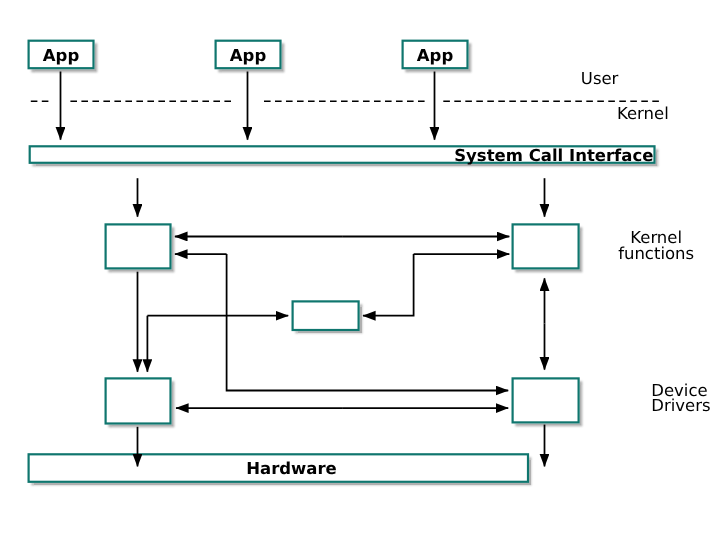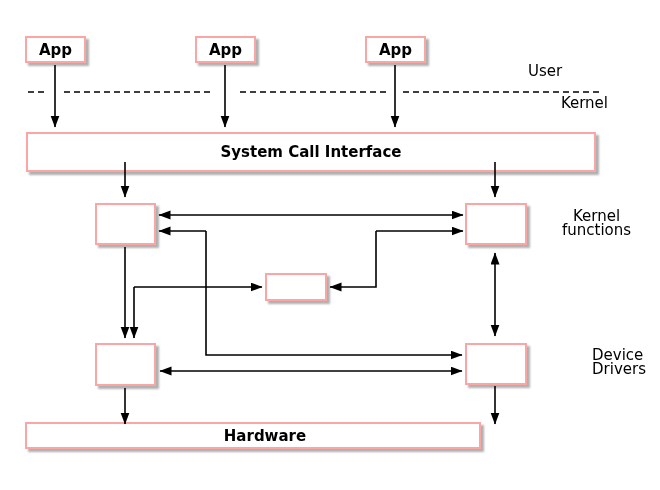--- a/index.html
+++ b/index.html
@@ -12,40 +12,40 @@
     position: relative;
     width: 660px;
     height: 490px;
     background: #ffffff;
     overflow: hidden;
   }
   .box {
     position: absolute;
     box-sizing: border-box;
     background: #ffffff;
-    border: 2px solid #fca5a5;
+    border: 2px solid #0f766e;
     box-shadow: 3px 3px 2px #b0b0b0;
     display: flex;
     align-items: center;
     justify-content: center;
     font-size: 15px;
     font-weight: bold;
     color: #000000;
     white-space: nowrap;
   }
   .app-1 { left: 25px;  top: 36px;  width: 61px;  height: 27px; }
   .app-2 { left: 195px; top: 36px;  width: 61px;  height: 27px; }
   .app-3 { left: 365px; top: 36px;  width: 61px;  height: 27px; }
-  .sci   { left: 26px;  top: 132px; width: 570px; height: 40px; }
+  .sci   { left: 26px;  top: 132px; width: 570px; height: 17px; justify-content: flex-end; }
   .kfl   { left: 95px;  top: 203px; width: 61px;  height: 42px; }
   .kfr   { left: 465px; top: 203px; width: 62px;  height: 42px; }
   .mid   { left: 265px; top: 273px; width: 62px;  height: 28px; }
   .ddl   { left: 95px;  top: 343px; width: 61px;  height: 43px; }
   .ddr   { left: 465px; top: 343px; width: 62px;  height: 42px; }
-  .hw    { left: 25px;  top: 422px; width: 456px; height: 27px; padding-left: 24px; }
+  .hw    { left: 25px;  top: 412px; width: 456px; height: 27px; padding-left: 24px; }
   .side-label {
     position: absolute;
     color: #000000;
     font-size: 15px;
     font-weight: normal;
     line-height: 14px;
     white-space: nowrap;
   }
   .lbl-user   { left: 528px; top: 64px; width: 80px;  text-align: left; }
   .lbl-kernel { left: 528px; top: 96px; width: 80px;  text-align: right; }

